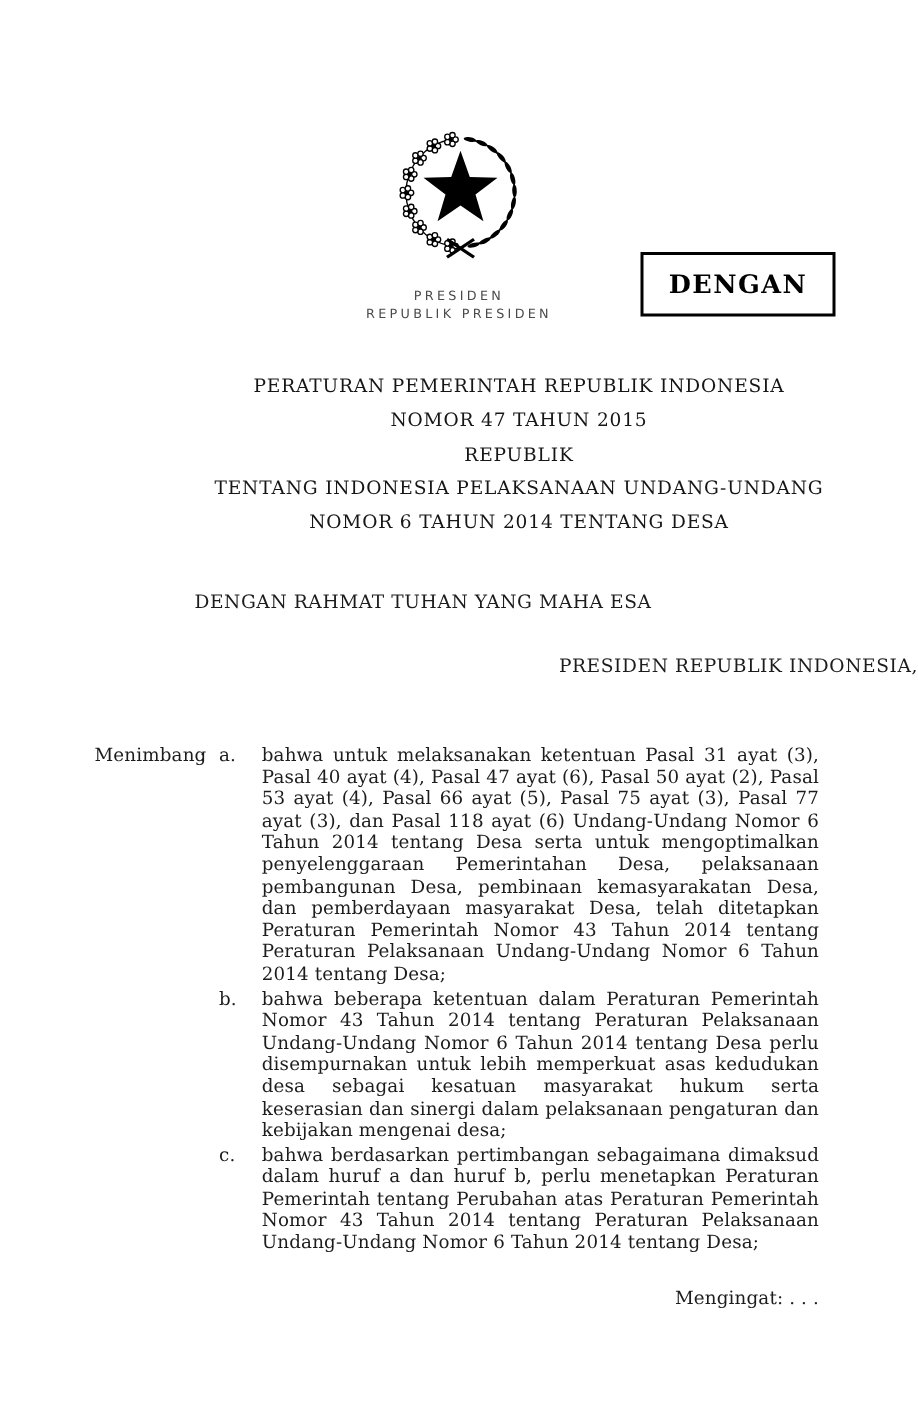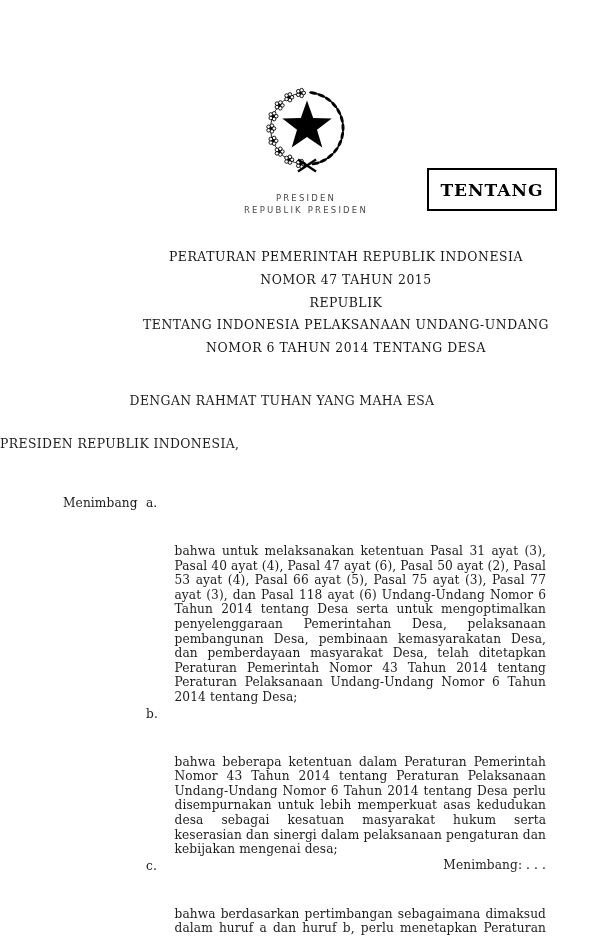--- a/index.html
+++ b/index.html
@@ -50,36 +50,36 @@
     font-size: 12.4px; letter-spacing: 0.55px;
     line-height: 22.8px; color: #161616; margin-left: 40px;
   }
 
   .invocation {
     position: absolute; top: 393px; left: 0; width: 564px;
     text-align: center; font-size: 12.4px; letter-spacing: 0.4px;
   }
   .authority {
     position: absolute; top: 436px; left: 0; width: 612px;
-    text-align: left; font-size: 12.4px; letter-spacing: 0.4px;
+    text-align: right; font-size: 12.4px; letter-spacing: 0.4px;
   }
 
   
   .considerations {
     position: absolute; top: 496px; left: 63px; width: 483px;
     display: flex; align-items: flex-start;
     font-size: 12.2px; line-height: 14.6px; letter-spacing: 0.1px;
   }
   .consider-label { width: 70px; flex: none; }
   .consider-colon { width: 13px; flex: none; }
   .consider-items { flex: 1; list-style: none; }
   .consider-item { display: flex; align-items: flex-start; }
   .consider-item + .consider-item { margin-top: 2px; }
   .item-letter { width: 28.5px; flex: none; }
-  .item-text { flex: 1; text-align: justify; text-justify: inter-word; margin-top: 48px; }
+  .item-text { flex: 1; text-align: justify; text-justify: inter-word; }
 
   
   .catchword {
     position: absolute; top: 858px; right: 66px;
     font-size: 12.2px; letter-spacing: 0.1px;
   }
 </style>
 </head>
 <body>
 
@@ -131,21 +131,21 @@
       <line class="cross" x1="62" y1="73" x2="44" y2="85"></line>
     </svg>
   </div>
 
   <div class="letterhead">
     <div>PRESIDEN</div>
     <div>REPUBLIK PRESIDEN</div>
   </div>
 
   <div class="stamp">
-    <span>TENTANG</span>
+    <span>DENGAN</span>
   </div>
 
   <div class="title-block">
     <div>PERATURAN PEMERINTAH REPUBLIK INDONESIA</div>
     <div>NOMOR 47 TAHUN 2015</div>
     <div>REPUBLIK</div>
     <div>TENTANG INDONESIA PELAKSANAAN UNDANG-UNDANG</div>
     <div>NOMOR 6 TAHUN 2014 TENTANG DESA</div>
   </div>
 
@@ -165,15 +165,15 @@
         <span class="item-letter">b.</span>
         <span class="item-text">bahwa beberapa ketentuan dalam Peraturan Pemerintah Nomor 43 Tahun 2014 tentang Peraturan Pelaksanaan Undang-Undang Nomor 6 Tahun 2014 tentang Desa perlu disempurnakan untuk lebih memperkuat asas kedudukan desa sebagai kesatuan masyarakat hukum serta keserasian dan sinergi dalam pelaksanaan pengaturan dan kebijakan mengenai desa;</span>
       </li>
       <li class="consider-item">
         <span class="item-letter">c.</span>
         <span class="item-text">bahwa berdasarkan pertimbangan sebagaimana dimaksud dalam huruf a dan huruf b, perlu menetapkan Peraturan Pemerintah tentang Perubahan atas Peraturan Pemerintah Nomor 43 Tahun 2014 tentang Peraturan Pelaksanaan Undang-Undang Nomor 6 Tahun 2014 tentang Desa;</span>
       </li>
     </ol>
   </div>
 
-  <div class="catchword">Menimbang: . . .</div>
+  <div class="catchword">Mengingat: . . .</div>
 
 </div>
 
 </body></html>

